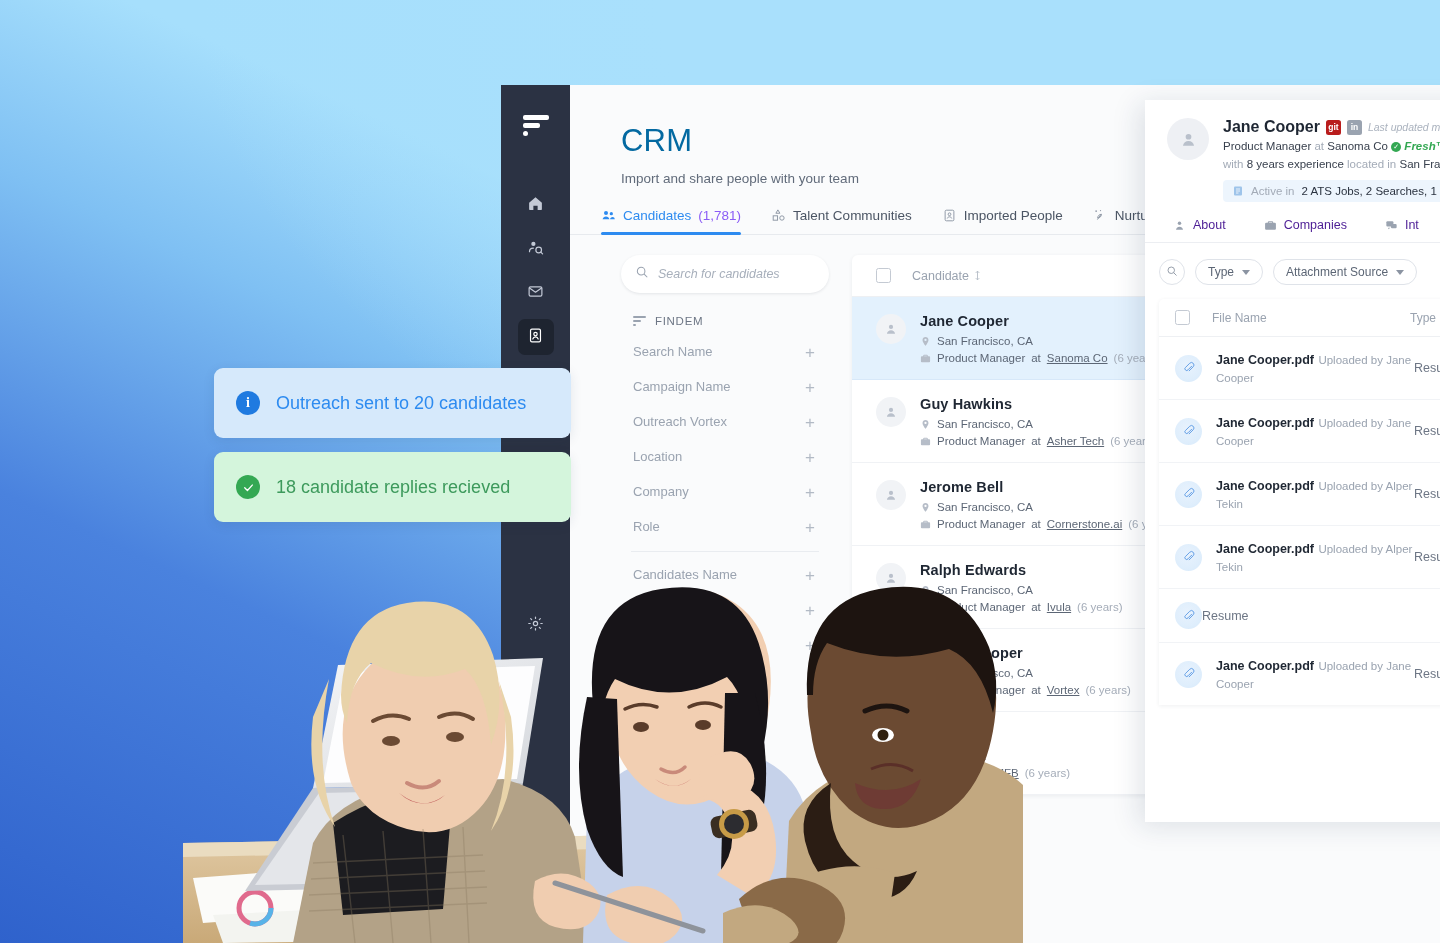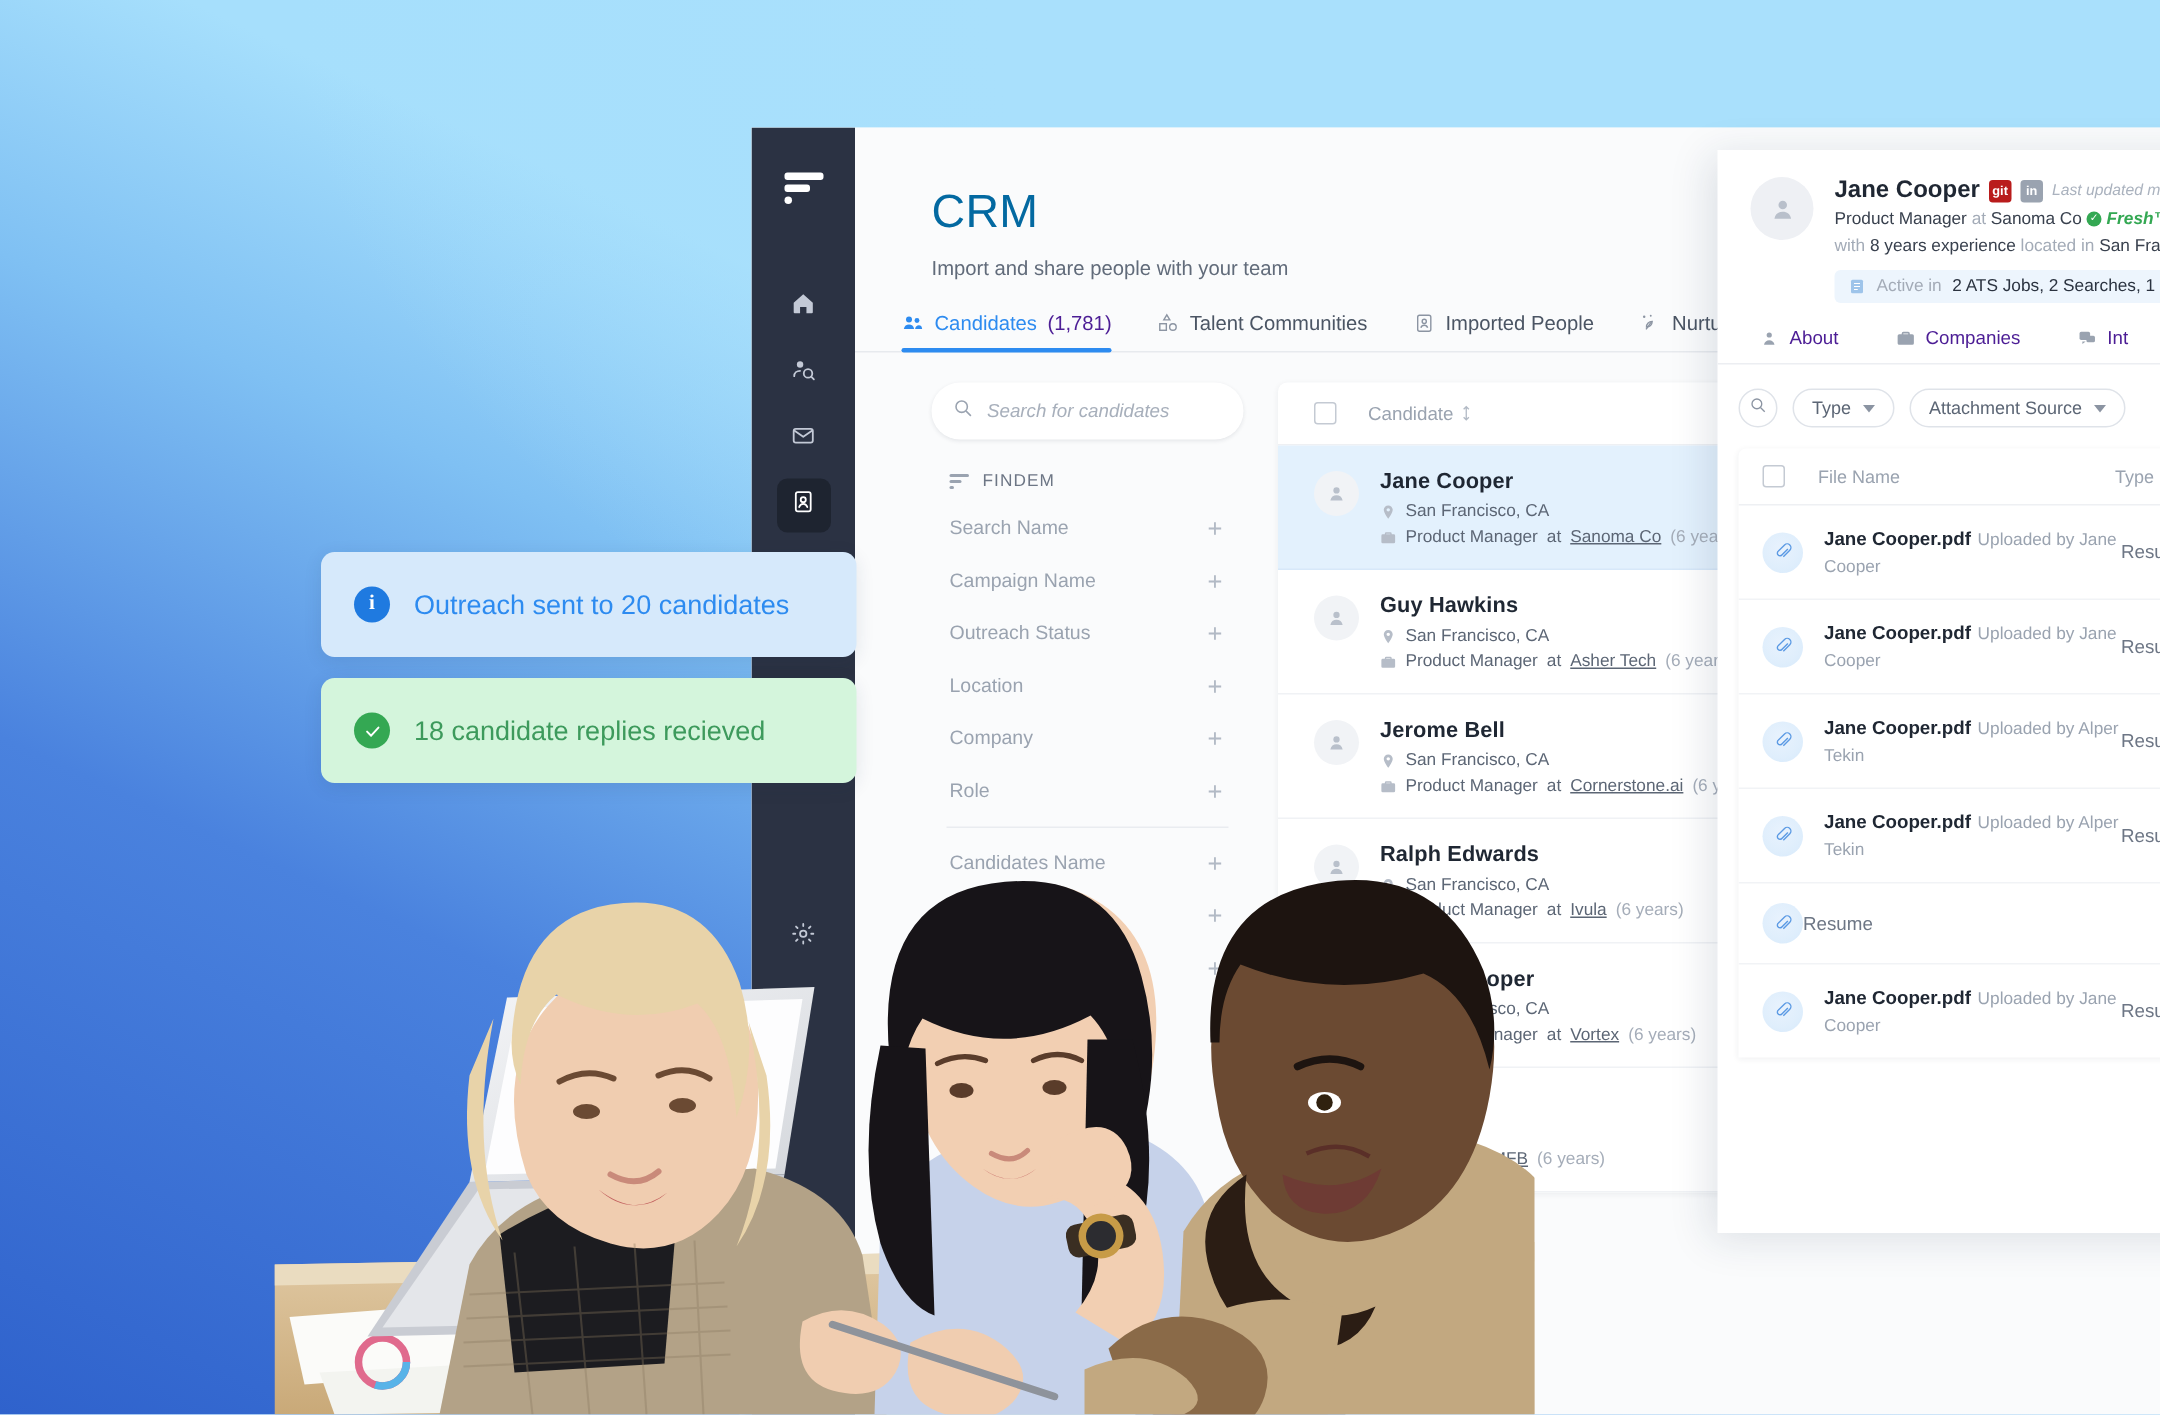--- a/index.html
+++ b/index.html
@@ -50,21 +50,21 @@
 
   .tabs{ display:flex; align-items:flex-end; gap:30px; padding-left:31px; border-bottom:1px solid #e7eaee;}
   .tab{ display:flex; align-items:center; gap:7px; padding-bottom:11px; font-size:13.5px;
         color:#4b5564; position:relative; white-space:nowrap;}
   .tab .ticon{ width:15px; height:15px; display:inline-flex; }
   .tab .ticon svg{ width:15px; height:15px; }
   .tab.active{ color:#2d8bf0; }
   .tab.active:after{ content:""; position:absolute; left:0; right:0; bottom:-1px; height:3px;
                      background:#2d8bf0; border-radius:2px;}
   .tab .cnt{ color:#8c97a6; }
-  .tab.active .cnt{ color:#4c1d95; }
+  .tab.active .cnt{ color:#8b5cf6; }
 
   .body-row{ display:flex; padding:20px 0 0 51px; gap:23px; }
 
   
   .filters{ width:208px; flex:none; }
   .search-box{
     height:38px; background:#fff; border-radius:19px; display:flex; align-items:center;
     padding:0 14px; gap:9px; box-shadow:0 1px 3px rgba(30,40,60,.10);
   }
   .search-box svg{ width:14px; height:14px; stroke:#9aa3b0; fill:none; stroke-width:1.8;}
@@ -332,21 +332,21 @@
 
         <div class="frow">
           <span>Search Name</span>
           <span class="plus">+</span>
         </div>
         <div class="frow">
           <span>Campaign Name</span>
           <span class="plus">+</span>
         </div>
         <div class="frow">
-          <span>Outreach Status</span>
+          <span>Outreach Vortex</span>
           <span class="plus">+</span>
         </div>
         <div class="frow">
           <span>Location</span>
           <span class="plus">+</span>
         </div>
         <div class="frow">
           <span>Company</span>
           <span class="plus">+</span>
         </div>

